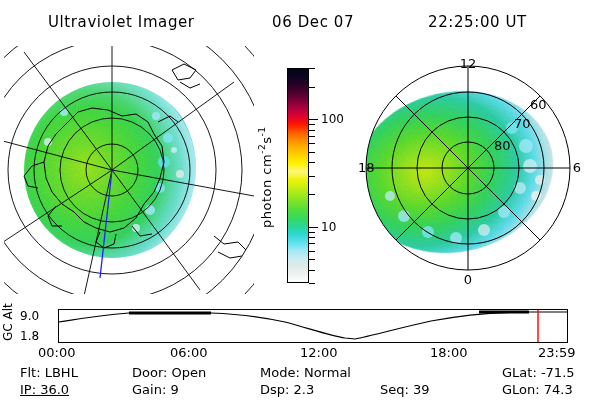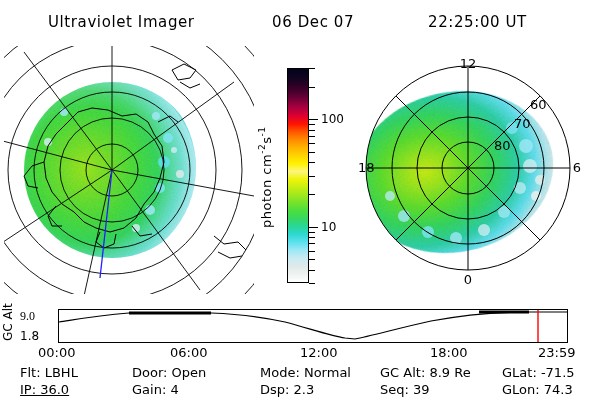--- a/index.html
+++ b/index.html
@@ -31,21 +31,21 @@
   
   .polar-svg{display:block;}
   #geo-plot{left:4px;top:46px;}
   #mag-plot{left:344px;top:46px;}
   .plabel{font-size:13px;fill:#000;font-family:"DejaVu Sans","Liberation Sans",sans-serif;}
 
   
   #orbit-section{left:0;top:292px;width:600px;height:62px;}
   #gcalt-axis-label{left:2px;top:300px;width:14px;height:44px;font-size:12px;
       writing-mode:vertical-rl;transform:rotate(180deg);text-align:center;}
-  #gcalt-hi{left:20px;top:310px;font-size:12px;font-family:Liberation Serif, serif;}
+  #gcalt-hi{left:20px;top:310px;font-size:12px;}
   #gcalt-lo{left:20px;top:330px;font-size:12px;}
   #orbit-box{left:58px;top:309px;width:510px;height:34px;border:1px solid #000;box-sizing:border-box;}
   #orbit-svg{position:absolute;left:0;top:0;}
   .tick-label{position:absolute;top:345px;font-size:13px;}
 
   
   #status-grid{left:12px;top:365px;width:600px;height:34px;}
   .st{position:absolute;font-size:13px;white-space:pre;}
 </style>
 </head>
@@ -263,22 +263,21 @@
   <div class="tick-label" style="left:38px">00:00</div>
   <div class="tick-label" style="left:170px">06:00</div>
   <div class="tick-label" style="left:300px">12:00</div>
   <div class="tick-label" style="left:430px">18:00</div>
   <div class="tick-label" style="left:538px">23:59</div>
 
   <div class="abs" id="status-grid">
       <div class="st" style="left: 8px; top: 0px;">Flt: LBHL</div>
       <div class="st" style="left: 120px; top: 0px;">Door: Open</div>
       <div class="st" style="left: 248px; top: 0px;">Mode: Normal</div>
-      <div class="st" style="left: 368px; top: 0px;">GC Alt: 8.9 Re</div>
       <div class="st" style="left: 490px; top: 0px;">GLat: -71.5</div>
       <div class="st" style="left: 8px; top: 17px; text-decoration: underline;">IP: 36.0</div>
-      <div class="st" style="left: 120px; top: 17px;">Gain: 4</div>
+      <div class="st" style="left: 120px; top: 17px;">Gain: 9</div>
       <div class="st" style="left: 248px; top: 17px;">Dsp: 2.3</div>
       <div class="st" style="left: 368px; top: 17px;">Seq: 39</div>
       <div class="st" style="left: 490px; top: 17px;">GLon: 74.3</div>
     </div>
 
 </div>
 
 </body></html>

